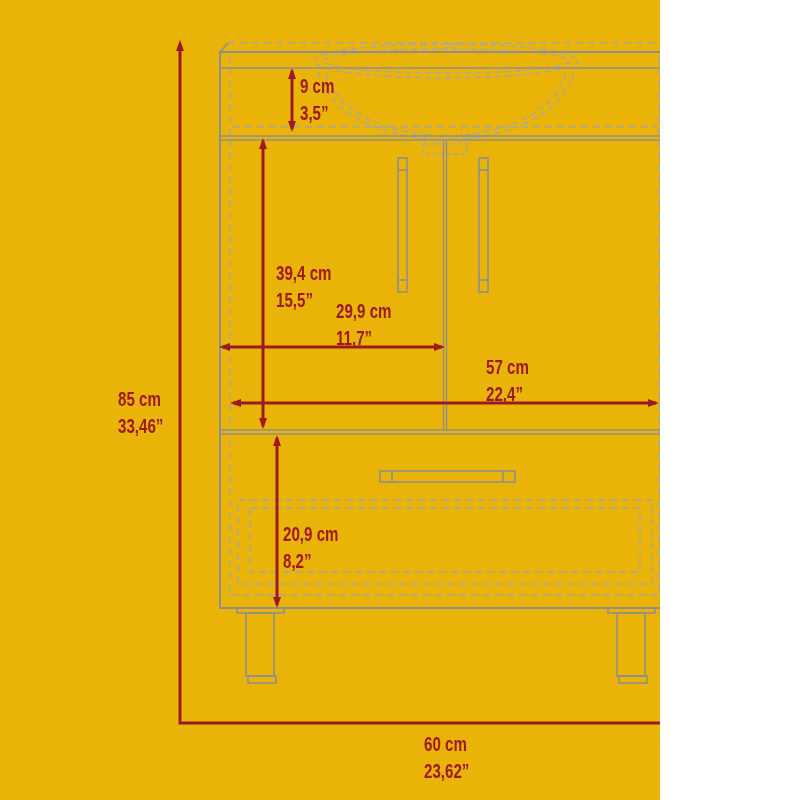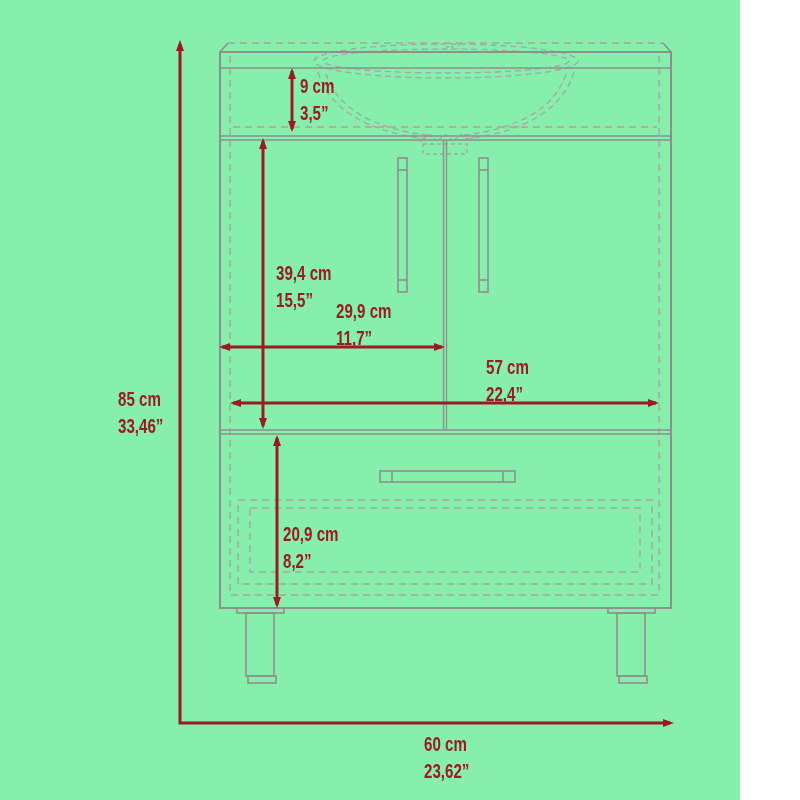--- a/index.html
+++ b/index.html
@@ -1,19 +1,19 @@
 <!DOCTYPE html>
 <html><head>
 <meta charset="utf-8">
 <style>
   html,body{margin:0;padding:0;background:#ffffff;}
   .canvas{
     position:relative;
-    width:740px;height:800px;
-    background:#86efac;
+    width:660px;height:800px;
+    background:#eab308;
     overflow:hidden;
     font-family:"Liberation Sans", sans-serif;
   }
   .canvas svg{position:absolute;left:0;top:0;}
   .dim{
     position:absolute;
     color:#9c1b20;
     font:700 21px/27px "Liberation Sans", sans-serif;
     letter-spacing:0;
     transform:scaleX(0.72);

